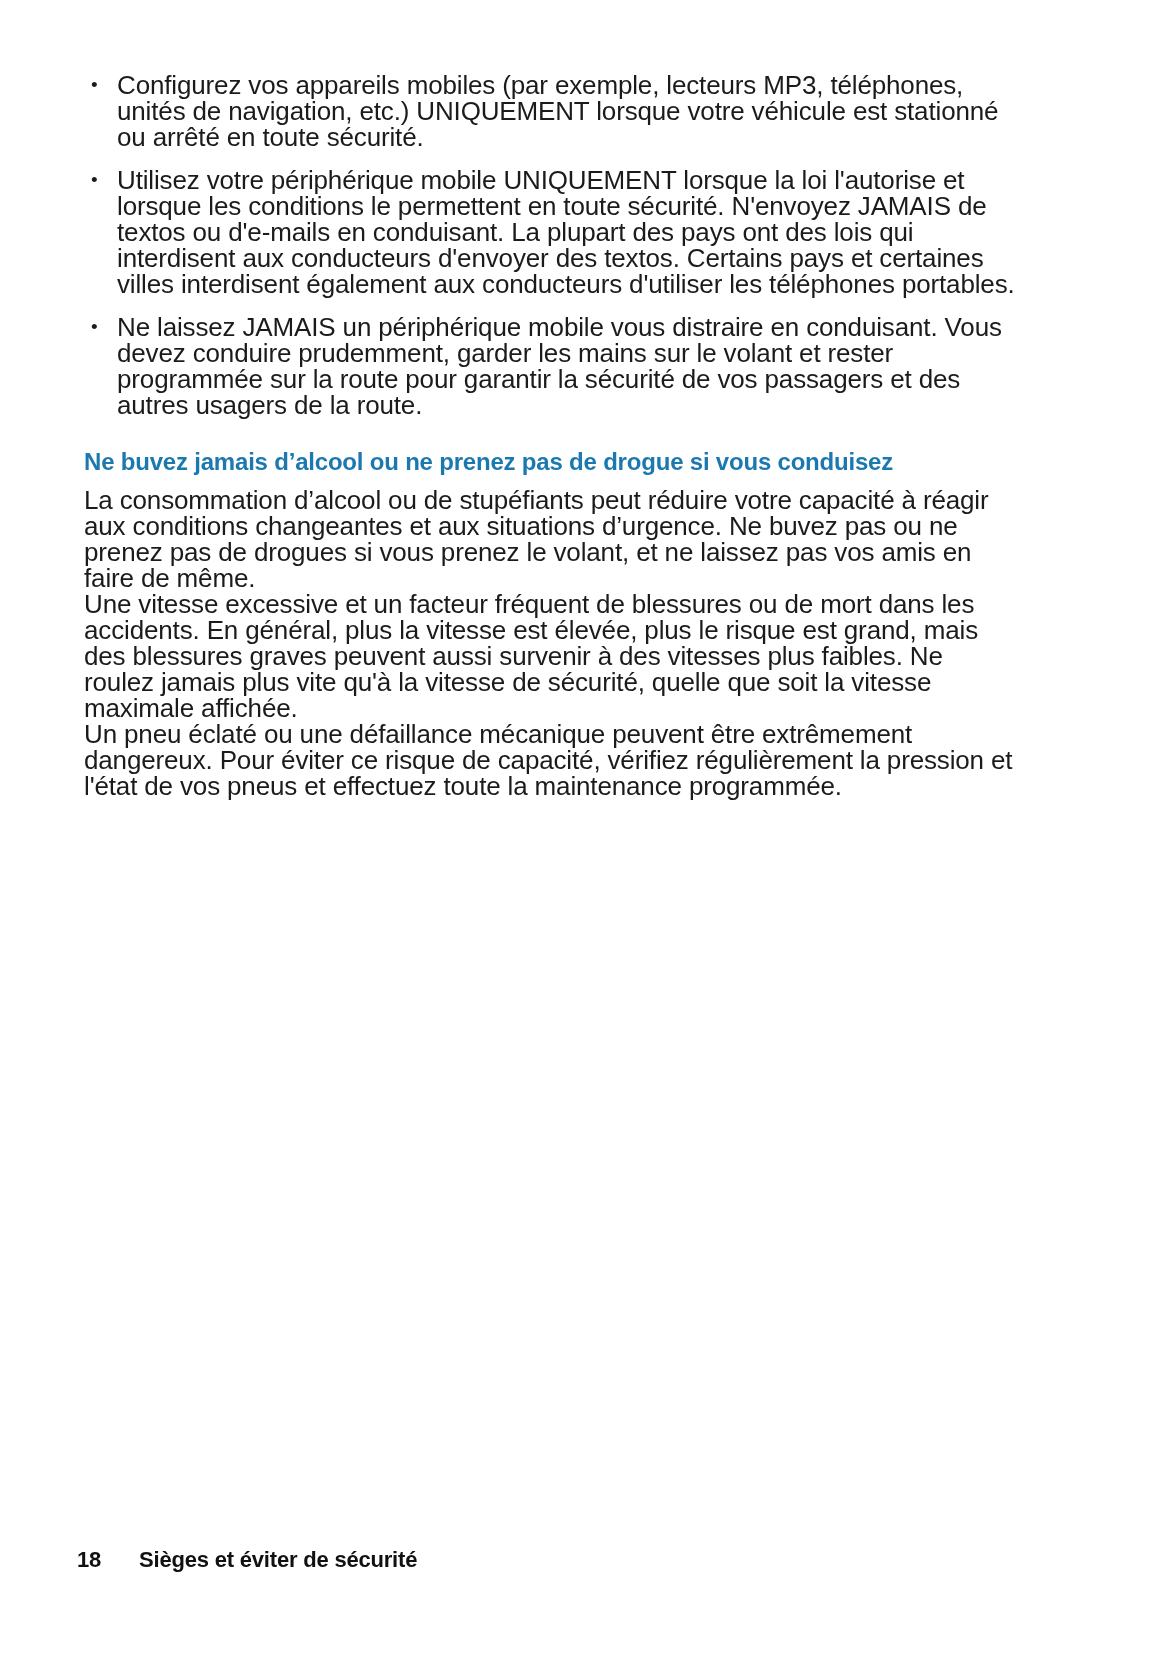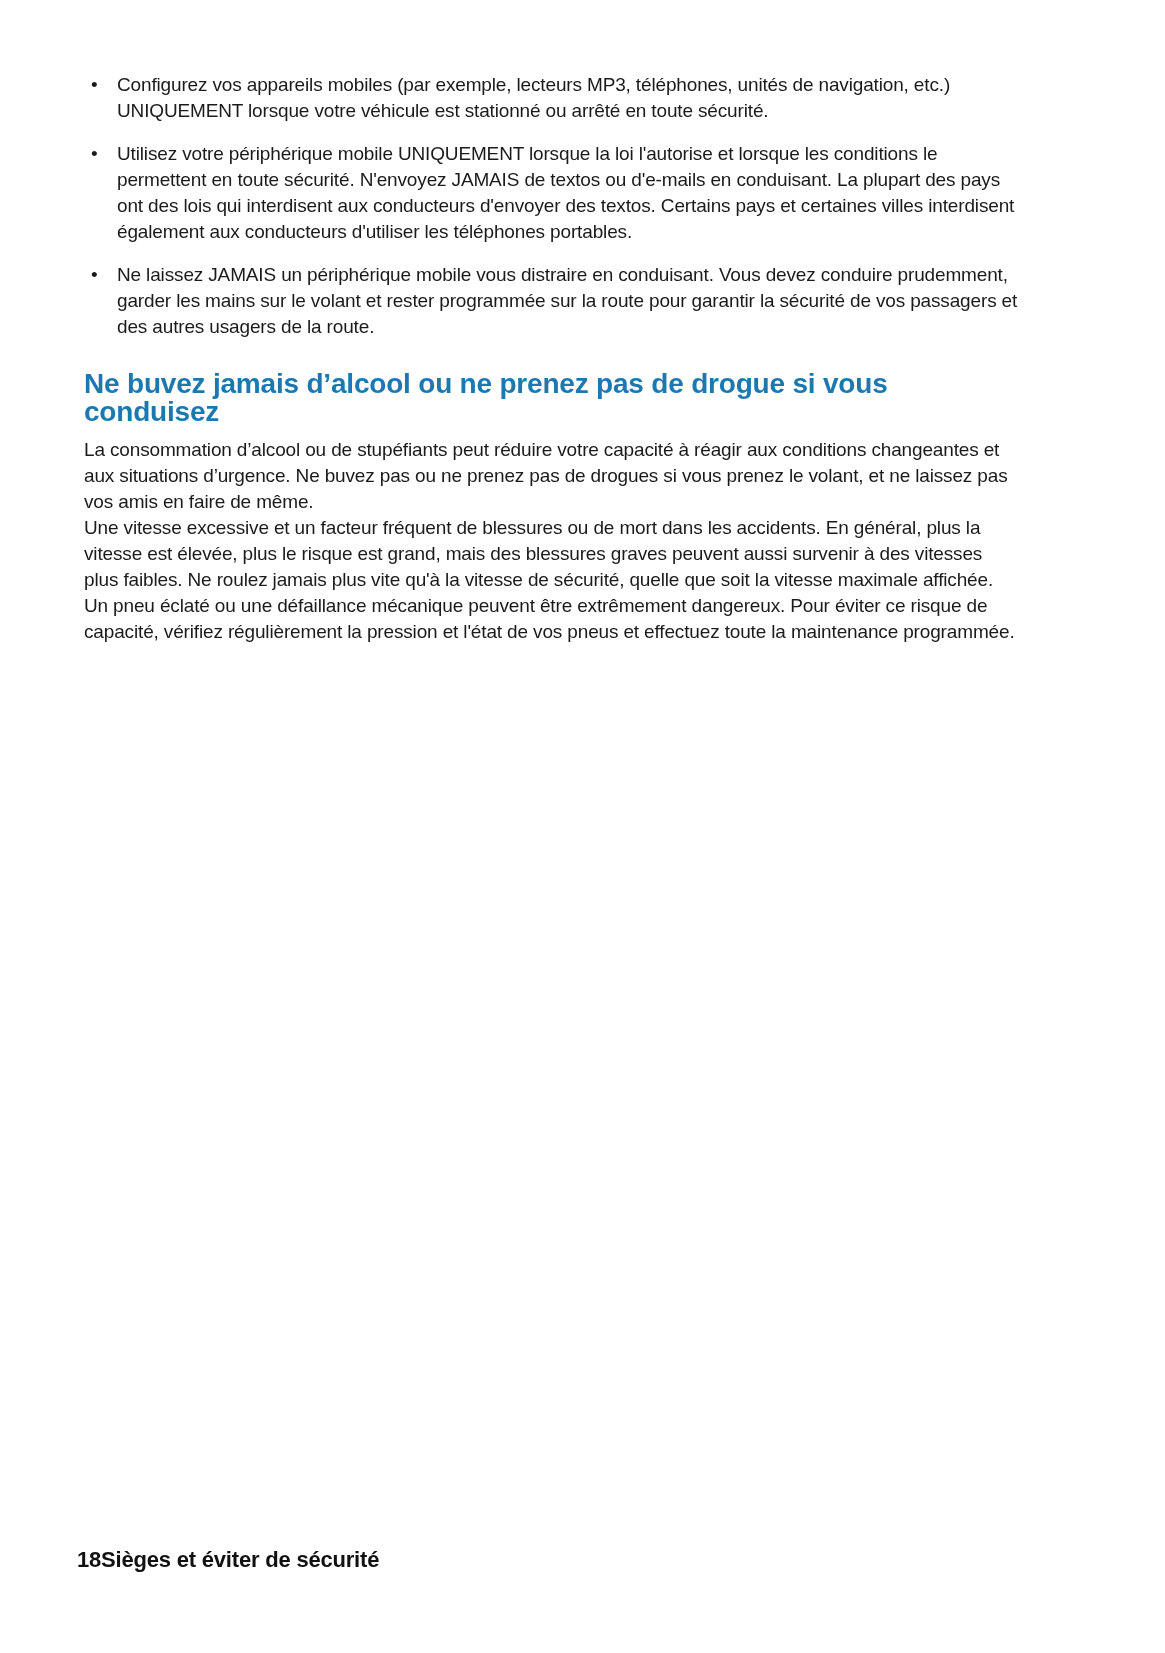--- a/index.html
+++ b/index.html
@@ -13,21 +13,21 @@
     height: 1653px;
     background: #ffffff;
     box-sizing: border-box;
     padding: 72px 146px 0 84px;
     font-family: "Liberation Sans", sans-serif;
     color: #1b1b1b;
     overflow: hidden;
   }
   p {
     margin: 0;
-    font-size: 19px;
+    font-size: 26px;
     line-height: 26px;
     letter-spacing: -0.15px;
   }
   .bullets {
     margin: 0;
   }
   .bullet-row {
     position: relative;
     padding-left: 33px;
     margin-bottom: 17px;
@@ -38,32 +38,33 @@
   .dot {
     position: absolute;
     left: 7px;
     top: 0;
     font-size: 19px;
     line-height: 26px;
     color: #1b1b1b;
   }
   .section-heading {
     margin: 30px 0 11px 0;
-    font-size: 28px;
+    font-size: 24px;
     line-height: 28px;
     font-weight: bold;
     letter-spacing: -0.2px;
     color: #1c79b0;
   }
   .footer {
     position: absolute;
     left: 77px;
     bottom: 80px;
     display: flex;
     align-items: flex-end;
+    gap: 38px;
     font-weight: bold;
     font-size: 22px;
     letter-spacing: -0.2px;
     color: #111111;
   }
 </style>
 </head>
 <body>
 
 <main class="page">

